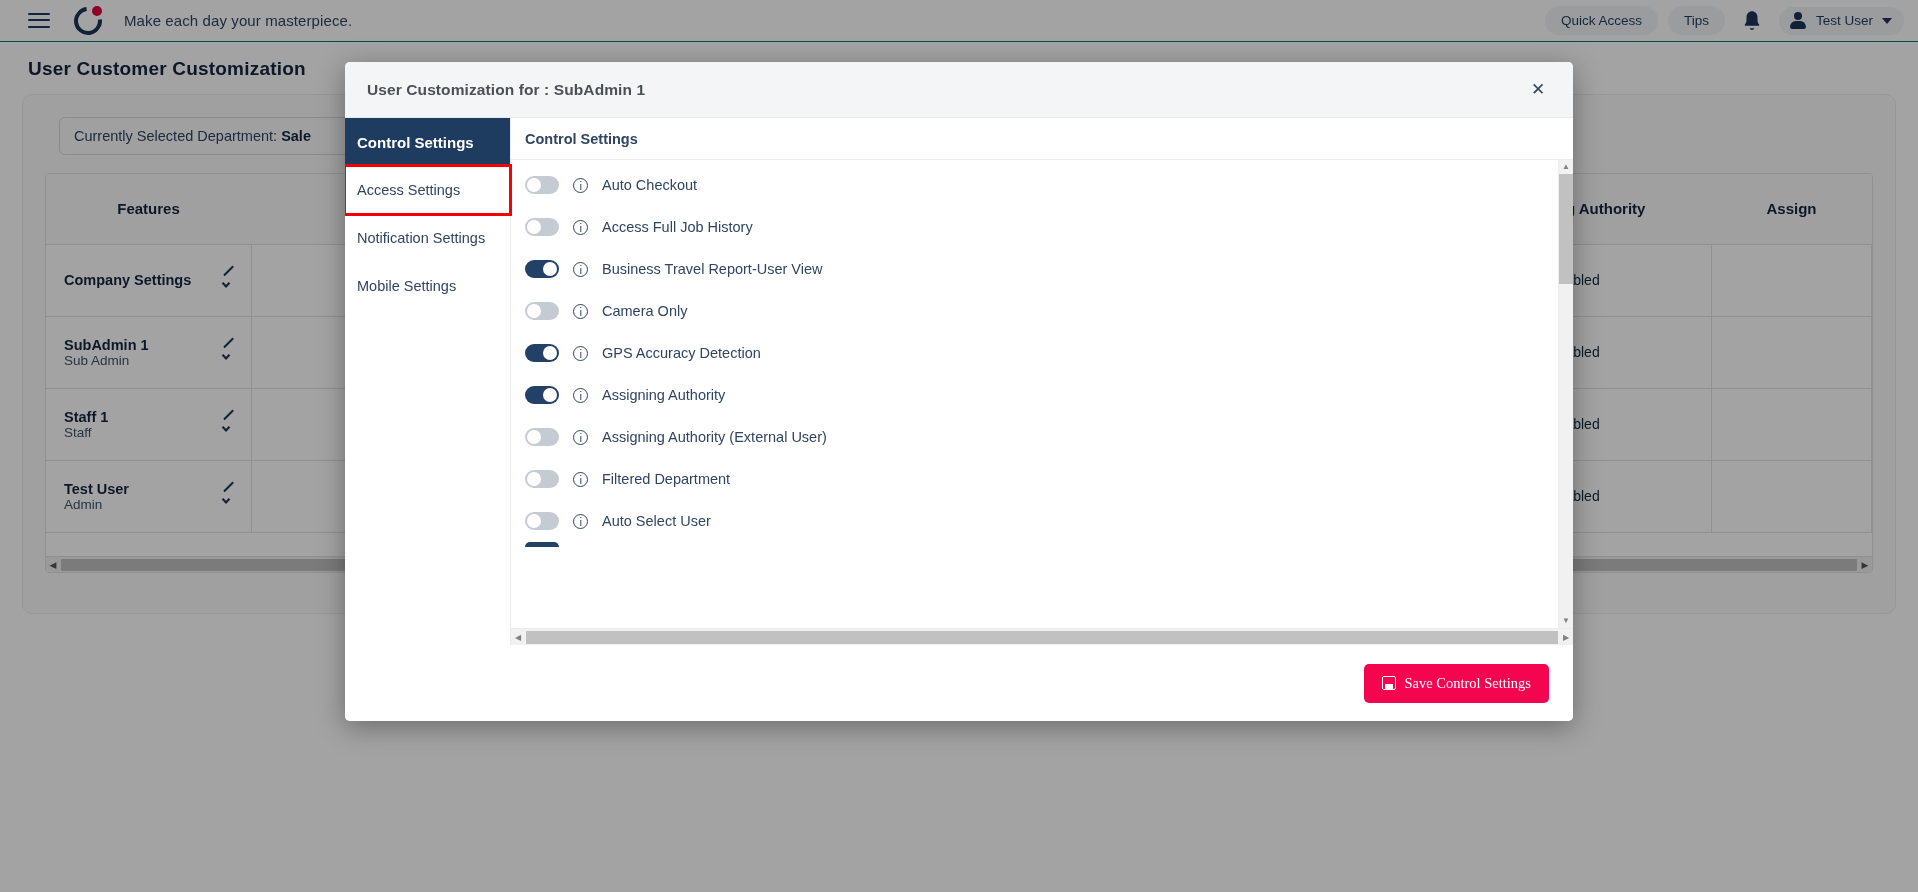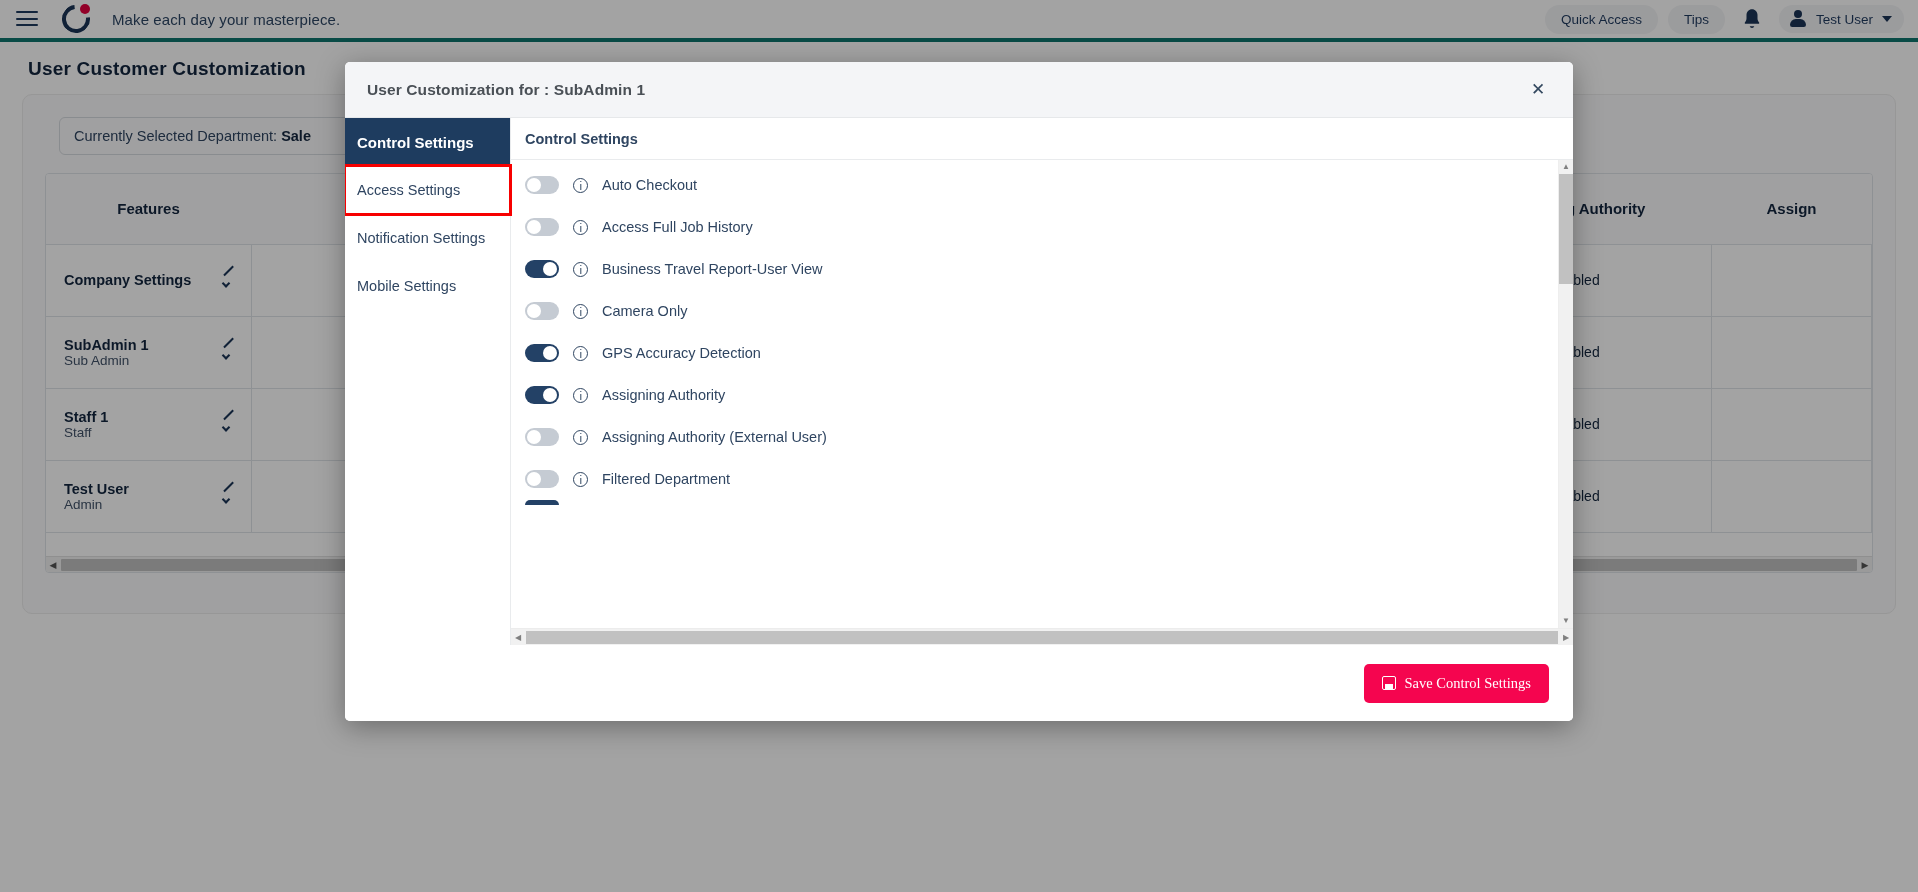--- a/index.html
+++ b/index.html
@@ -19,21 +19,22 @@
     position: absolute; inset: 0;
     background: rgba(0,0,0,0.36);
     z-index: 50;
   }
 
   
   .topbar {
     position: absolute; top: 0; left: 0; right: 0; height: 42px;
     background: #ffffff;
     display: flex; align-items: center;
-    border-bottom: 4px solid #0f766e;
+    border-bottom: 1px solid #0f766e;
+    padding-left: 12px;
   }
   .hamburger { width: 22px; height: 16px; margin-left: 16px; position: relative; cursor: pointer; }
   .hamburger i { position: absolute; left: 0; width: 100%; height: 2.4px; background: #1f3a5f; border-radius: 1px; }
   .hamburger i:nth-child(1){ top: 0; }
   .hamburger i:nth-child(2){ top: 6.5px; }
   .hamburger i:nth-child(3){ top: 13px; }
 
   .brand-logo { margin-left: 24px; width: 28px; height: 28px; position: relative; }
   .brand-logo .ring {
     position: absolute; inset: 0;
@@ -450,20 +451,27 @@
 
           <div class="toggle-row">
             <div class="switch">
                 <div class="knob"></div>
               </div>
             <div class="info-icon"></div>
             <div class="toggle-label">Filtered Department</div>
           </div>
 
 
+          <div class="toggle-row">
+            <div class="switch">
+                <div class="knob"></div>
+              </div>
+            <div class="info-icon"></div>
+            <div class="toggle-label">Auto Select User</div>
+          </div>
 
 
           <div class="partial-toggle"></div>
         </div>
 
         <div class="vscroll">
           <div class="arr">▲</div>
           <div class="track">
               <div class="thumb"></div>
             </div>

